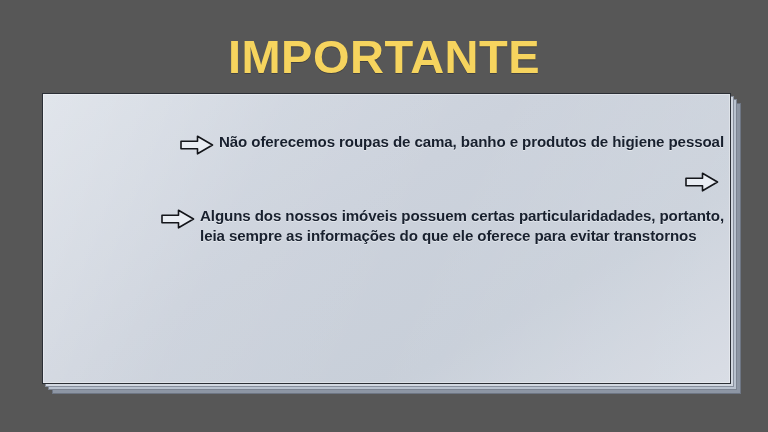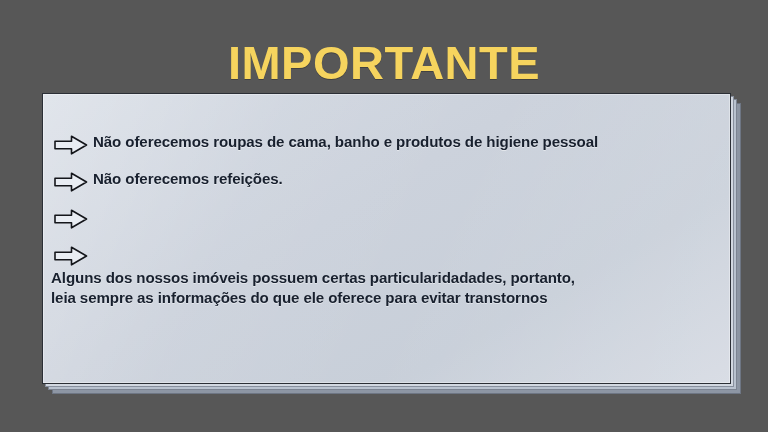--- a/index.html
+++ b/index.html
@@ -18,21 +18,21 @@
 
   .slide {
     position: absolute;
     inset: 0;
     background: #575757;
   }
 
   
   .slide-title {
     position: absolute;
-    top: 37px;
+    top: 31px;
     left: 0;
     width: 768px;
     text-align: center;
     font-family: "Liberation Sans", sans-serif;
     font-weight: bold;
     font-size: 47px;
     line-height: 52px;
     letter-spacing: 0.5px;
     color: #f6d45e;
     text-shadow: 0 1px 0 rgba(0,0,0,0.25);
@@ -107,22 +107,23 @@
     left: 8px;
     top: 38px;
     right: 6px;
     z-index: 2;
   }
 
   .bullet-row {
     display: flex;
     align-items: flex-start;
     margin-bottom: 12px;
+    justify-content: flex-end;
   }
-  .bullet-row:last-child { margin-bottom: 0; flex-direction: column; }
+  .bullet-row:last-child { margin-bottom: 0; }
 
   .bullet-icon {
     flex: 0 0 auto;
     width: 40px;
     height: 24px;
     margin-top: 1px;
     margin-right: 2px;
   }
   .bullet-icon svg { display: block; }
 
@@ -156,28 +157,20 @@
         <div class="bullet-row">
           <span class="bullet-icon">
             <svg width="40" height="24" viewBox="0 0 40 24" xmlns="http://www.w3.org/2000/svg">
               <path d="M4 8.2 H20.5 V3.2 L35.5 12 L20.5 20.8 V15.8 H4 Z" fill="#e9edf3" stroke="#14161b" stroke-width="1.6" stroke-linejoin="round"></path>
             </svg>
           </span>
           <span class="bullet-text">Não oferecemos roupas de cama, banho e produtos de higiene pessoal</span>
         </div>
 
 
-        <div class="bullet-row">
-          <span class="bullet-icon">
-            <svg width="40" height="24" viewBox="0 0 40 24" xmlns="http://www.w3.org/2000/svg">
-              <path d="M4 8.2 H20.5 V3.2 L35.5 12 L20.5 20.8 V15.8 H4 Z" fill="#e9edf3" stroke="#14161b" stroke-width="1.6" stroke-linejoin="round"></path>
-            </svg>
-          </span>
-          <span class="bullet-text">Não oferecemos refeições.</span>
-        </div>
 
         <div class="bullet-row">
           <span class="bullet-icon">
             <svg width="40" height="24" viewBox="0 0 40 24" xmlns="http://www.w3.org/2000/svg">
               <path d="M4 8.2 H20.5 V3.2 L35.5 12 L20.5 20.8 V15.8 H4 Z" fill="#e9edf3" stroke="#14161b" stroke-width="1.6" stroke-linejoin="round"></path>
             </svg>
           </span>
         </div>
 
         <div class="bullet-row">

